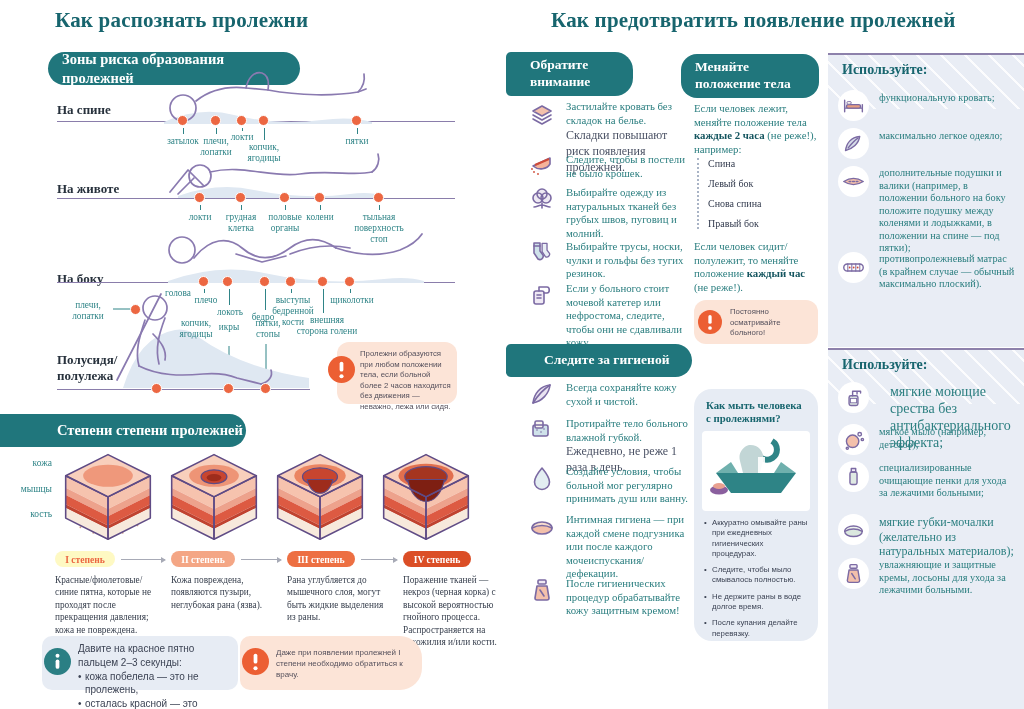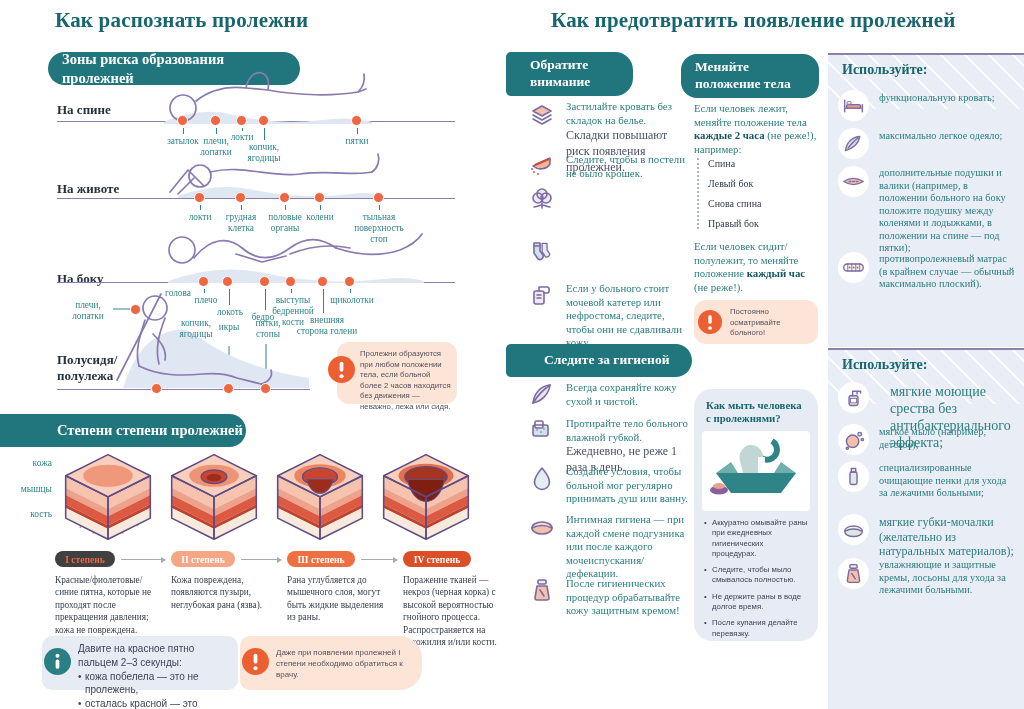--- a/index.html
+++ b/index.html
@@ -262,21 +262,21 @@
     <polygon points="96,63 50,86 50,97 96,74" fill="#f7e9dc"></polygon>
     <polygon points="50,5 96,28 50,51 4,28" fill="#f8cfbc"></polygon>
     <ellipse cx="50" cy="28" rx="30" ry="13" fill="#e06a48" opacity=".95"></ellipse>
     <ellipse cx="50" cy="29" rx="23" ry="11" fill="#a53520" stroke="#5f4b85" stroke-width="1.4"></ellipse>
     <path d="M30 32 C36 64 64 64 70 32 Z" fill="#7e1f12" stroke="#5f4b85" stroke-width="1.2"></path>
     <polygon class="o" points="50,5 96,28 50,51 4,28"></polygon>
       <polygon class="o" points="4,28 50,51 50,97 4,74"></polygon>
       <polygon class="o" points="96,28 50,51 50,97 96,74"></polygon>
   </svg>
 
-  <div class="badge" style="left:55px;top:551px;width:60px;background:#404040;color:#eb6642">I степень</div>
+  <div class="badge" style="left:55px;top:551px;width:60px;background:#fef9c3;color:#eb6642">I степень</div>
   <div class="badge" style="left:171px;top:551px;width:64px;background:#f4a685;color:#fff">II степень</div>
   <div class="badge" style="left:287px;top:551px;width:68px;background:#ed6f42;color:#fff">III степень</div>
   <div class="badge" style="left:403px;top:551px;width:68px;background:#db4e26;color:#fff">IV степень</div>
   <div class="arrow" style="left:121px;top:559px;width:44px"></div>
   <div class="arrow" style="left:241px;top:559px;width:40px"></div>
   <div class="arrow" style="left:361px;top:559px;width:36px"></div>
 
   <div class="desc" style="left:171px;top:574px">Кожа повреждена, появляются пузыри, неглубокая рана (язва).</div>
   <div class="desc" style="left:55px;top:574px">Красные/фиолетовые/синие пятна, которые не проходят после прекращения давления; кожа не повреждена.</div>
   <div class="desc" style="left:287px;top:574px">Рана углубляется до мышечного слоя, могут быть жидкие выделения из раны.</div>
@@ -339,34 +339,36 @@
         <circle cx="17" cy="12" r="5" fill="#eee9f3"></circle>
         <circle cx="13" cy="8" r="5" fill="#eee9f3"></circle>
         <g class="s">
           <circle cx="9" cy="12" r="5"></circle>
           <circle cx="17" cy="12" r="5"></circle>
           <circle cx="13" cy="8" r="5"></circle>
           <path d="M13 17 v5 M13 19 c-3 0 -5 2 -8 2 M13 19 c3 0 5 2 8 2"></path>
         </g>
       </svg>
   </div>
+  <div class="tealtxt" style="left:566px;top:186px;width:124px">Выбирайте одежду из натуральных тканей без грубых швов, пуговиц и молний.</div>
 
   <div class="ic" style="left:529px;top:240px">
     <svg viewBox="0 0 26 26">
         <path d="M5 3 h6 v8 l3 4 a3.4 3.4 0 0 1 -5 4 l-4 -6 z" fill="#cfe2ea"></path>
         <g class="s">
           <path d="M5 3 h6 v8 l3 4 a3.4 3.4 0 0 1 -5 4 l-4 -6 z"></path>
           <path d="M5 6 h6"></path>
         </g>
         <g transform="translate(9,1) scale(.82)">
           <path d="M5 3 h6 v8 l3 4 a3.4 3.4 0 0 1 -5 4 l-4 -6 z" fill="#e9eef5"></path>
           <path d="M5 3 h6 v8 l3 4 a3.4 3.4 0 0 1 -5 4 l-4 -6 z" class="s"></path>
         </g>
       </svg>
   </div>
+  <div class="tealtxt" style="left:566px;top:240px;width:124px">Выбирайте трусы, носки, чулки и гольфы без тугих резинок.</div>
 
   <div class="ic" style="left:529px;top:282px">
     <svg viewBox="0 0 26 26">
         <rect x="5" y="9" width="10" height="13" rx="2" fill="#efe9f4"></rect>
         <g class="s">
           <rect x="5" y="9" width="10" height="13" rx="2"></rect>
           <path d="M10 9 V5 h8 c3 0 3 6 0 6 h-3"></path>
           <path d="M8 13 h4 M8 16 h4"></path>
         </g>
       </svg>

